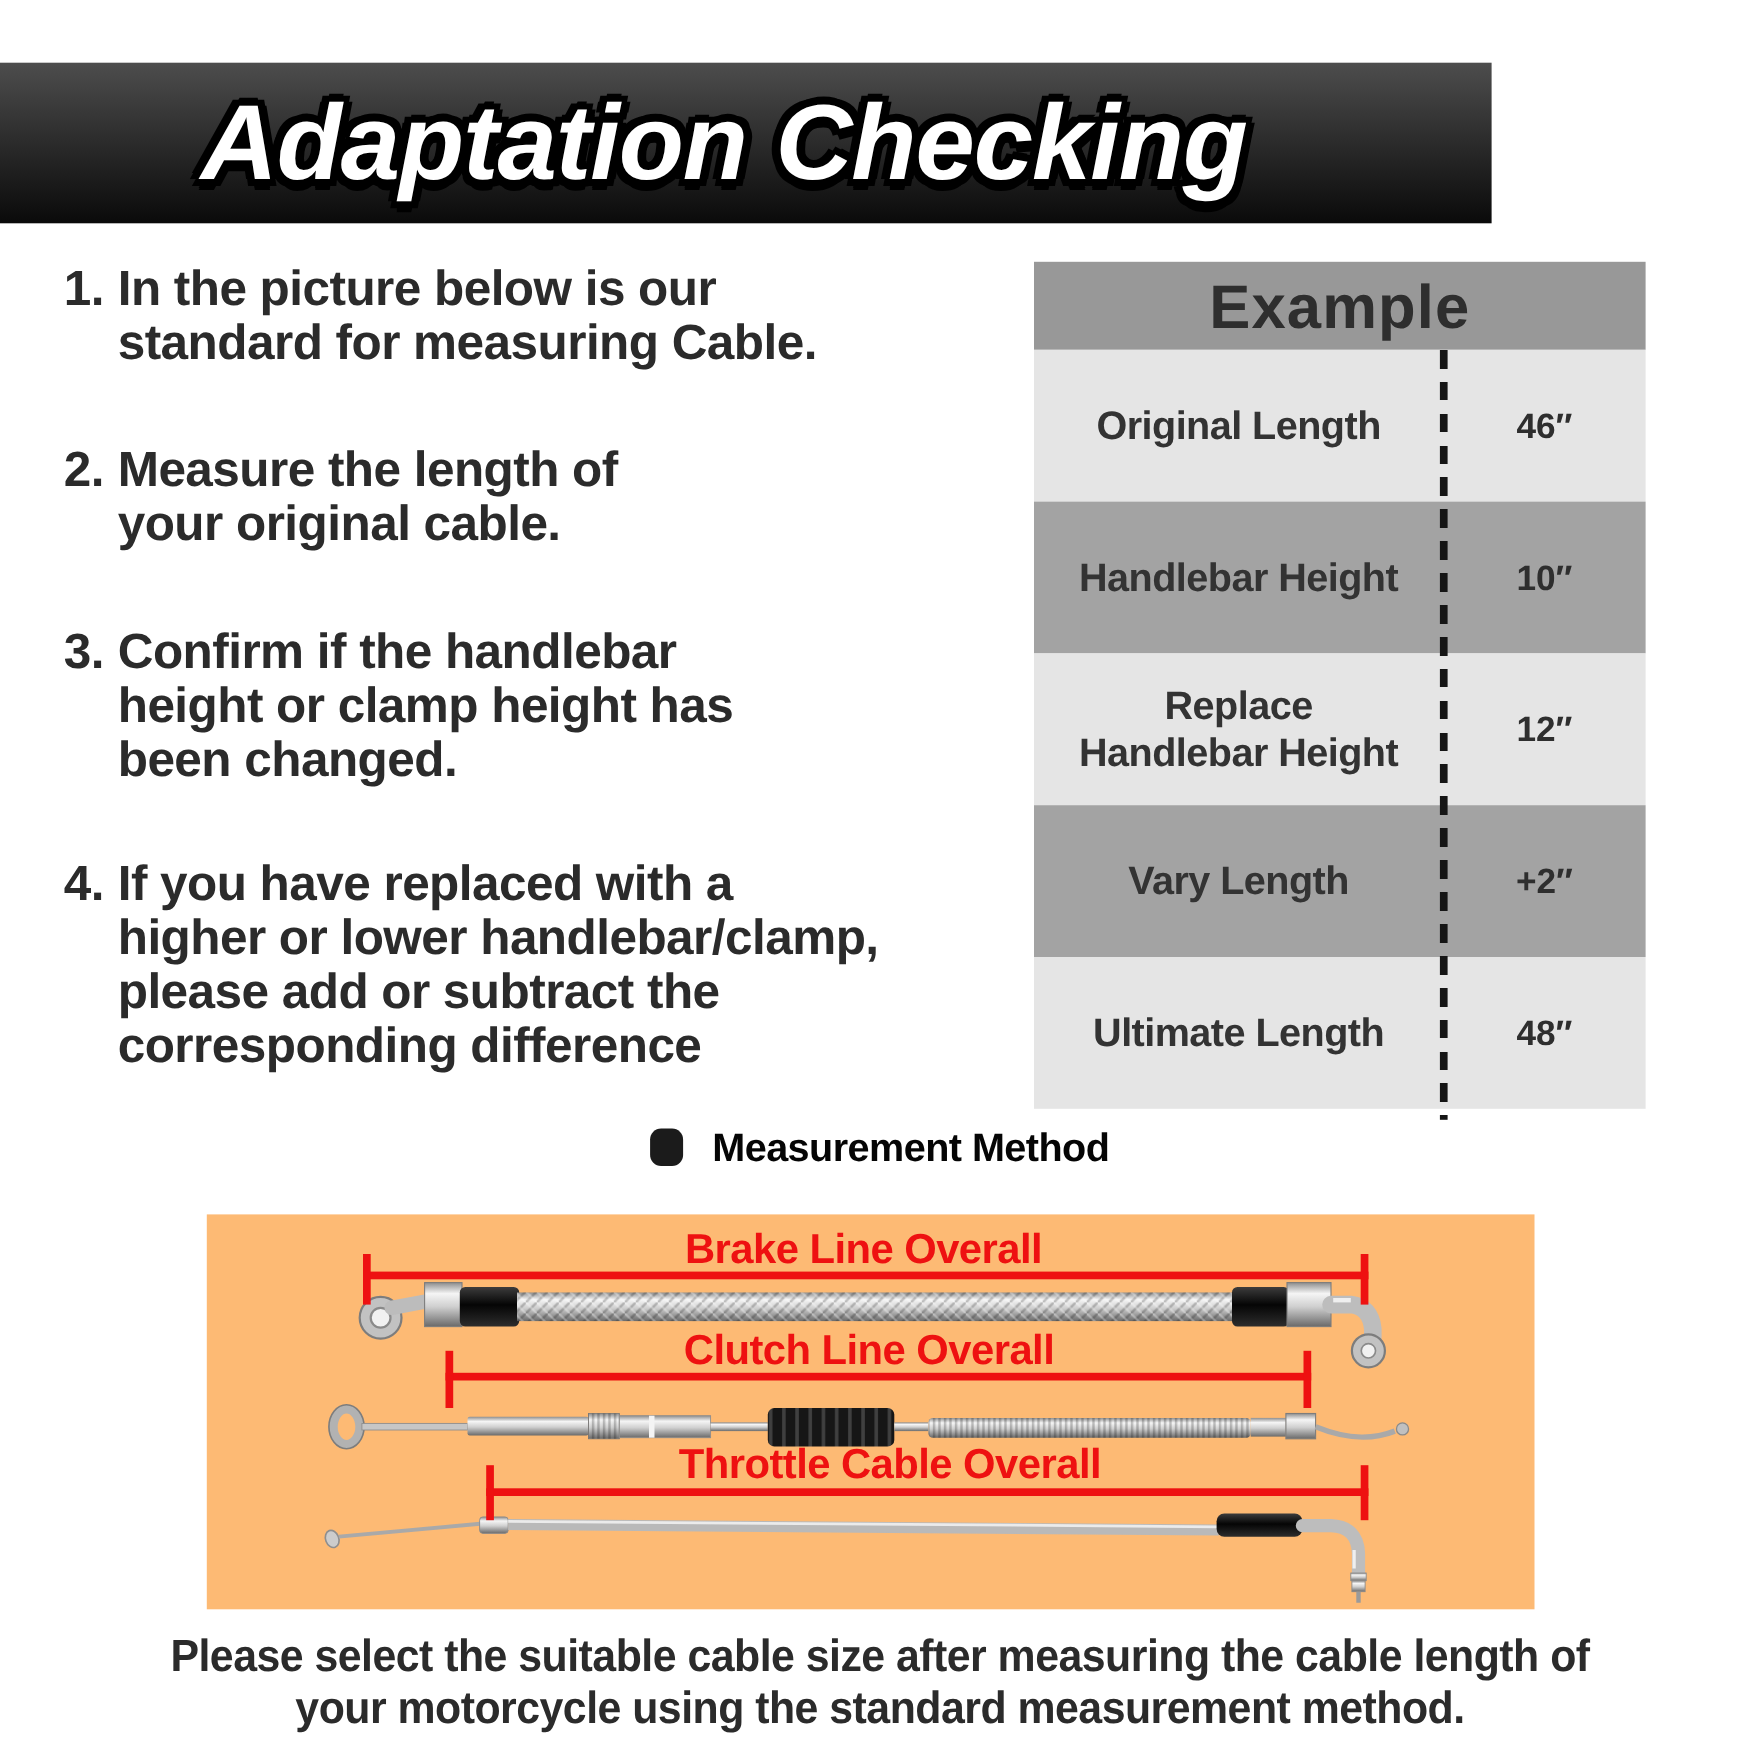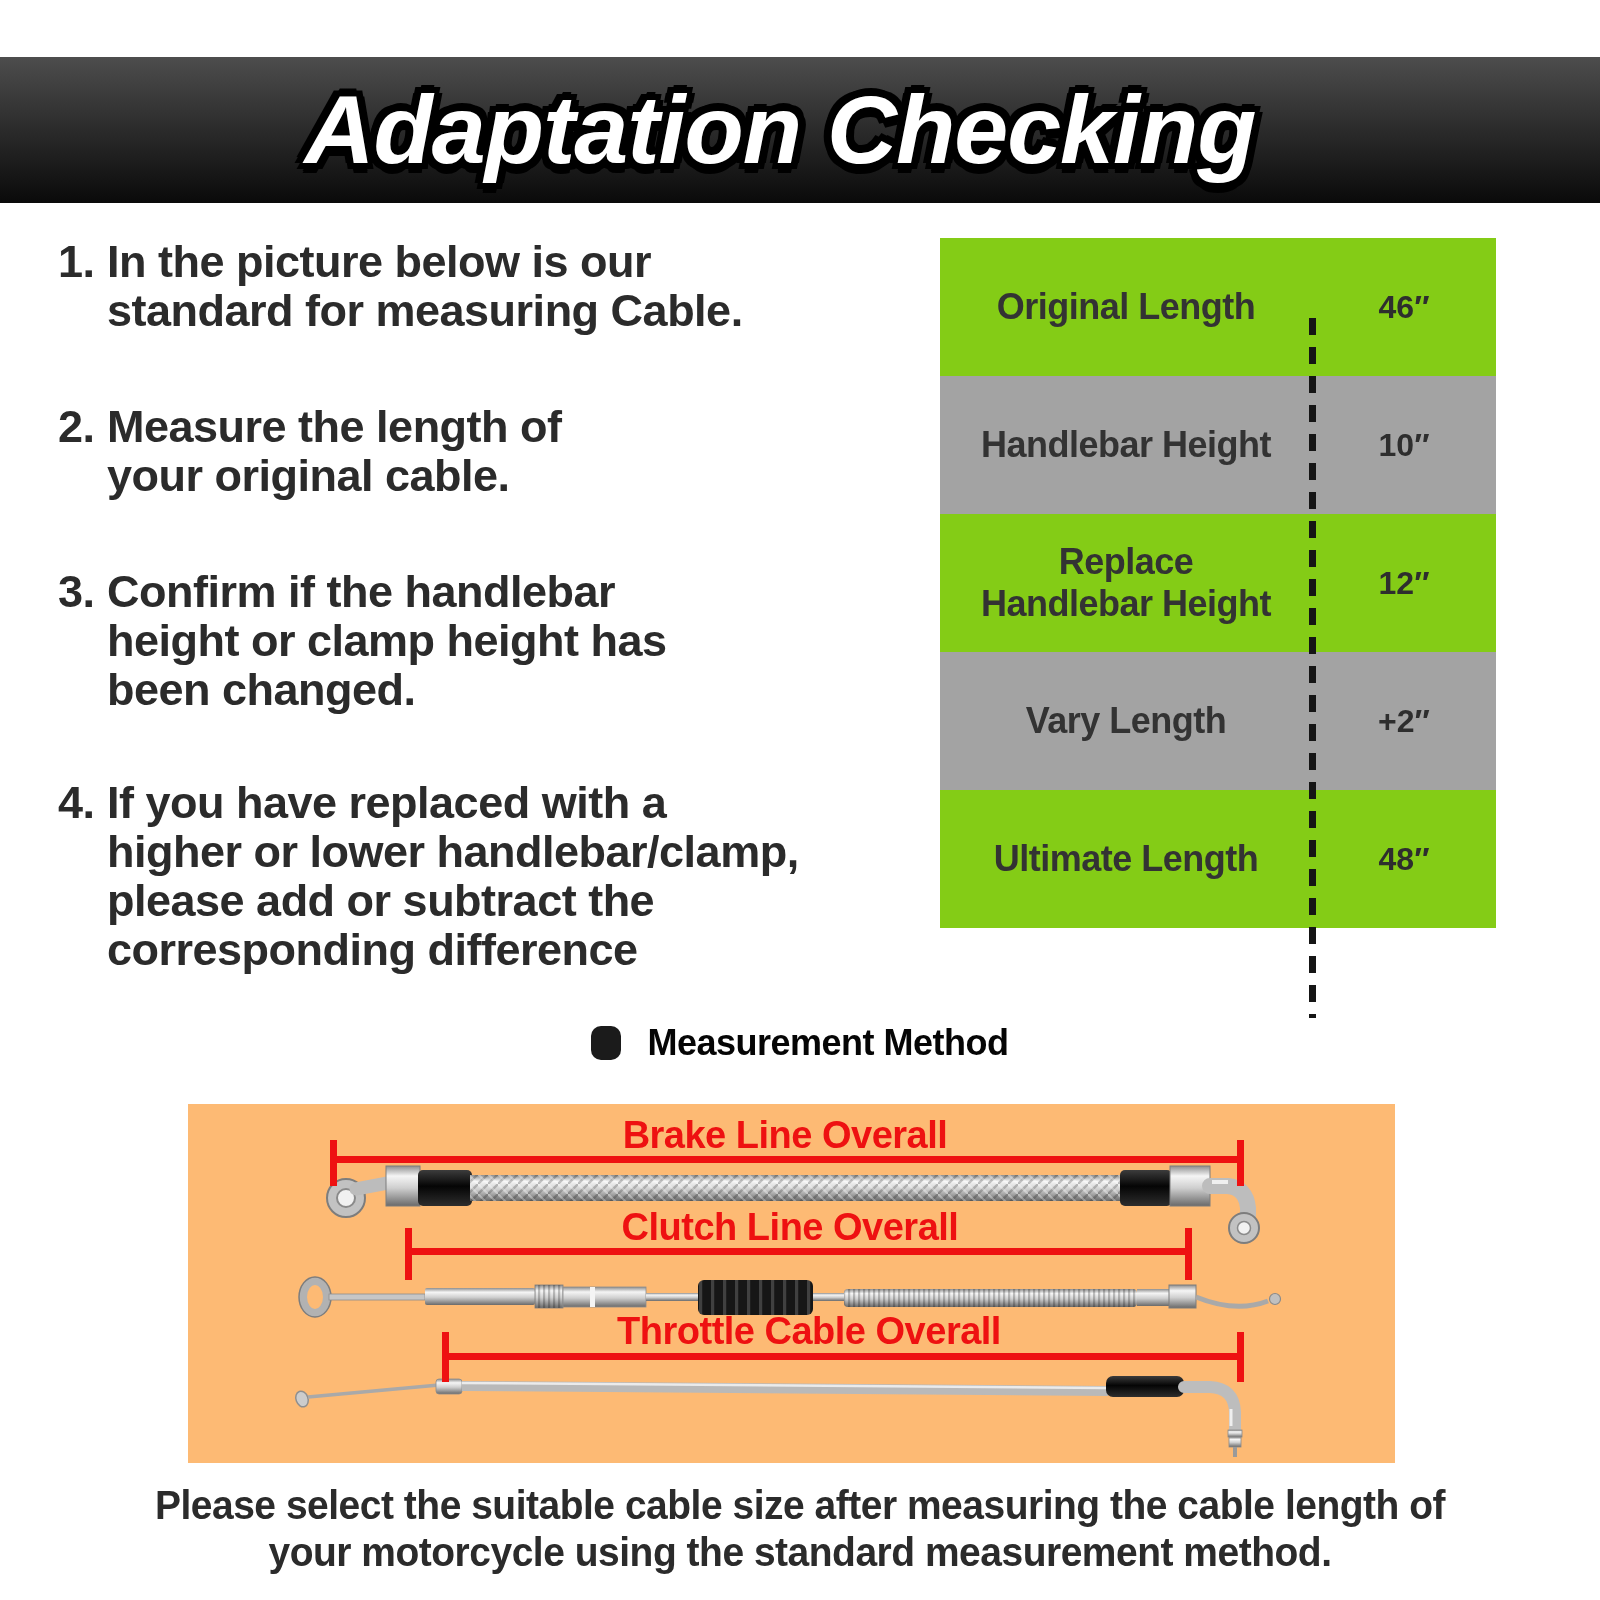--- a/index.html
+++ b/index.html
@@ -2,42 +2,42 @@
 <html><head>
 <meta charset="utf-8">
 <style>
   html,body{margin:0;padding:0;}
   body{
     width:1600px;height:1600px;position:relative;background:#ffffff;
     font-family:"Liberation Sans",sans-serif;overflow:hidden;
   }
   
   .banner{
-    position:absolute;left:0;top:57px;width:1600px;height:146px;
+    position:absolute;left:0;top:57px;width:1356px;height:146px;
     background:linear-gradient(180deg,#4d4d4d 0%,#2b2b2b 50%,#0a0a0a 100%);
     display:flex;align-items:center;justify-content:center;
   }
   .banner-title{
     margin:0;font-size:97px;font-weight:bold;font-style:italic;color:#ffffff;
     letter-spacing:-1px;padding-right:40px;
     text-shadow:-6px -6px 0 #000,6px -6px 0 #000,-6px 6px 0 #000,6px 6px 0 #000,
                 -8px 0 0 #000,8px 0 0 #000,0 -8px 0 #000,0 8px 0 #000,0 10px 0 #000;
   }
   
   .step{position:absolute;left:58px;display:flex;color:#2b2b2b;
         font-size:45px;font-weight:bold;line-height:49px;letter-spacing:-0.5px;}
   .step-num{width:49px;flex:0 0 49px;}
   .step:nth-of-type(1){top:237px;}
   .step-1{top:237px;} .step-2{top:402px;} .step-3{top:567px;} .step-4{top:778px;}
   
   .extable{position:absolute;left:940px;top:238px;width:556px;height:770px;}
   .ex-header{height:80px;background:#989898;display:flex;align-items:center;justify-content:center;}
   .ex-title{font-size:56px;font-weight:bold;color:#2e2e2e;letter-spacing:1px;}
   .ex-row{height:138px;display:flex;align-items:center;}
-  .ex-row.light{background:#84cc16;}
+  .ex-row.light{background:#e5e5e5;}
   .ex-row.medium{background:#a3a3a3;}
   .ex-label{width:372px;text-align:center;font-size:36px;font-weight:bold;color:#333333;line-height:42px;letter-spacing:-0.5px;}
   .ex-value{width:184px;text-align:center;font-size:32px;font-weight:bold;color:#2e2e2e;}
   .ex-dash{
     position:absolute;left:369px;top:80px;height:700px;width:7px;
     background:repeating-linear-gradient(180deg,#151515 0 17px,transparent 17px 29px);
   }
   
   .mm-heading{position:absolute;left:0;top:1022px;width:1600px;
     display:flex;align-items:center;justify-content:center;gap:26px;}
@@ -85,20 +85,23 @@
   <div class="step-num">4.</div>
   <div>
     <div>If you have replaced with a</div>
     <div>higher or lower handlebar/clamp,</div>
     <div>please add or subtract the</div>
     <div>corresponding difference</div>
   </div>
 </div>
 
 <div class="extable">
+  <div class="ex-header">
+    <span class="ex-title">Example</span>
+  </div>
   <div class="ex-row light">
     <div class="ex-label">
       <span>Original Length</span>
     </div>
     <div class="ex-value">46″</div>
   </div>
   <div class="ex-row medium">
     <div class="ex-label">
       <span>Handlebar Height</span>
     </div>

